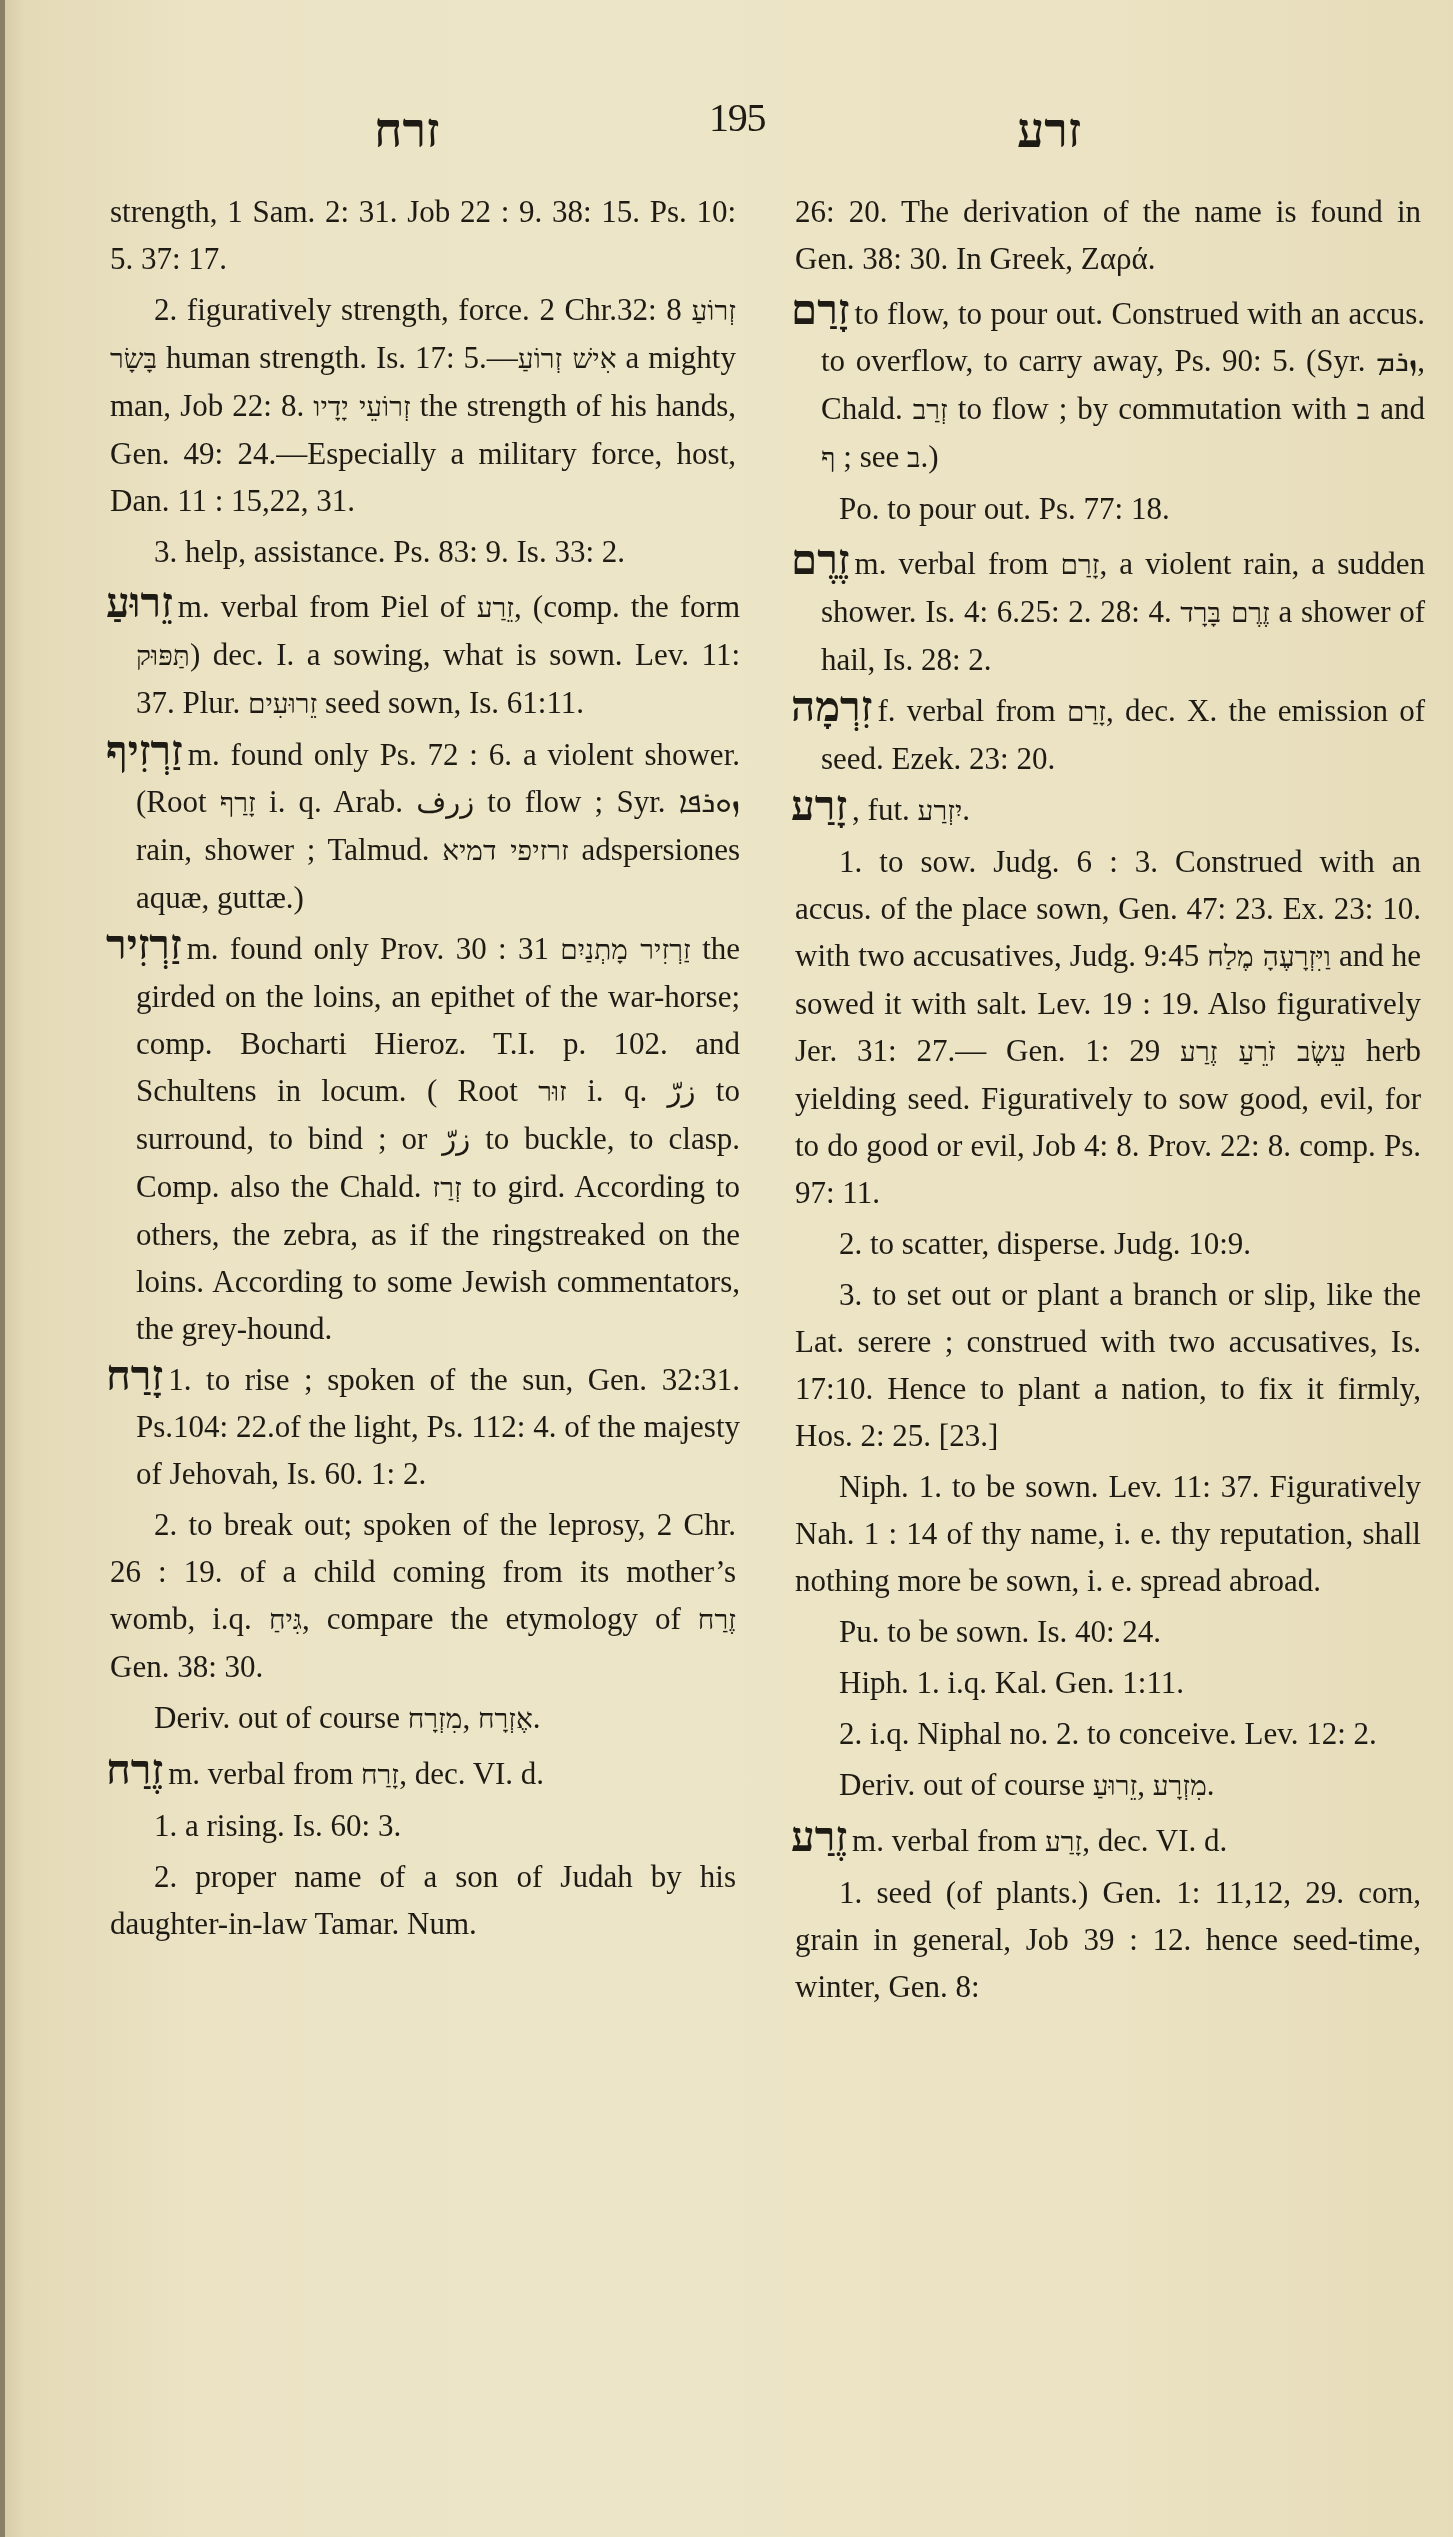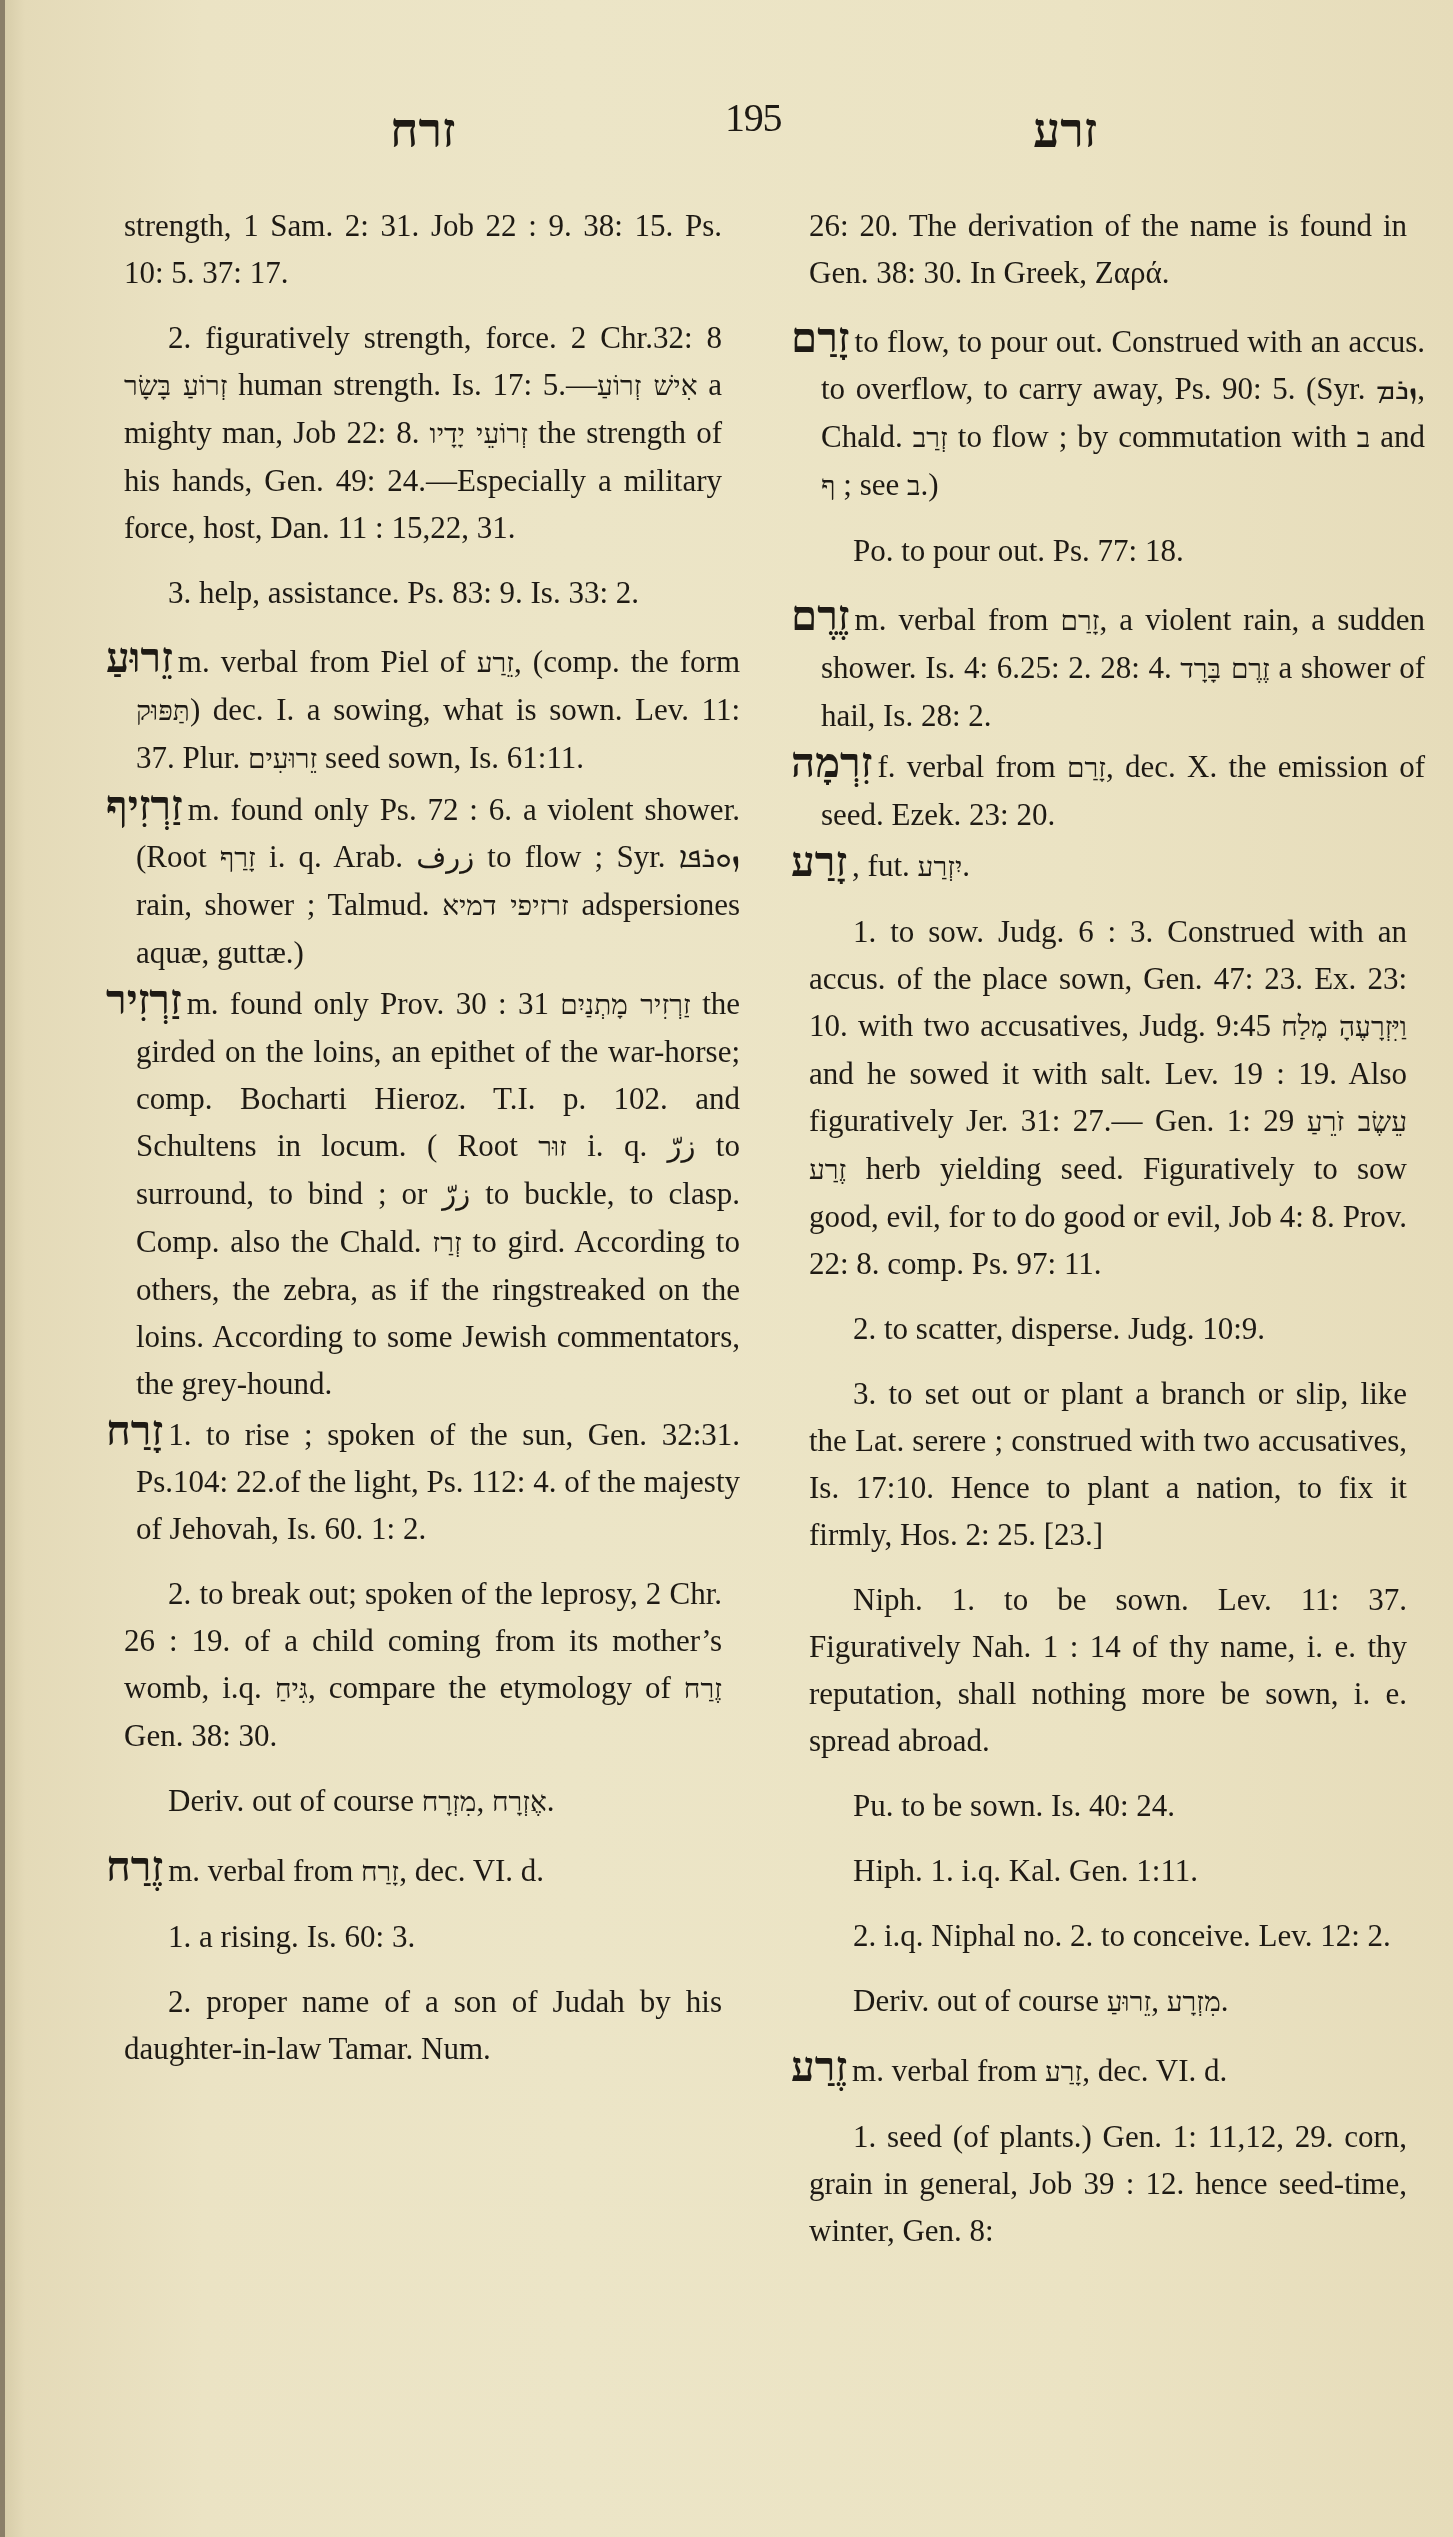--- a/index.html
+++ b/index.html
@@ -25,21 +25,21 @@
   .page::before {
     content: "";
     position: absolute;
     left: 0; top: 0; bottom: 0;
     width: 5px;
     background: #8a7f68;
   }
   .header {
     position: absolute;
     top: 89px;
-    left: 16px;
+    left: 0;
     width: 1416px;
     height: 70px;
   }
   .header .hw-left {
     position: absolute;
     left: 374px;
     top: 12.7px;
     font-size: 48px;
     font-family: "DejaVu Serif", serif;
     font-weight: bold;
@@ -63,21 +63,21 @@
   }
   .col {
     position: absolute;
     top: 184px;
     font-size: 31px;
     line-height: 47px;
   }
   .col-left { left: 106px; width: 634px; }
   .col-right { left: 791px; width: 634px; }
   .p {
-    margin: 18px;
+    margin: 4px;
     text-align: justify;
   }
   .p.indent { text-indent: 44px; }
   .entry {
     margin: 0;
     text-align: justify;
   }
   .lemma {
     font-family: "DejaVu Serif", serif;
     font-weight: bold;

